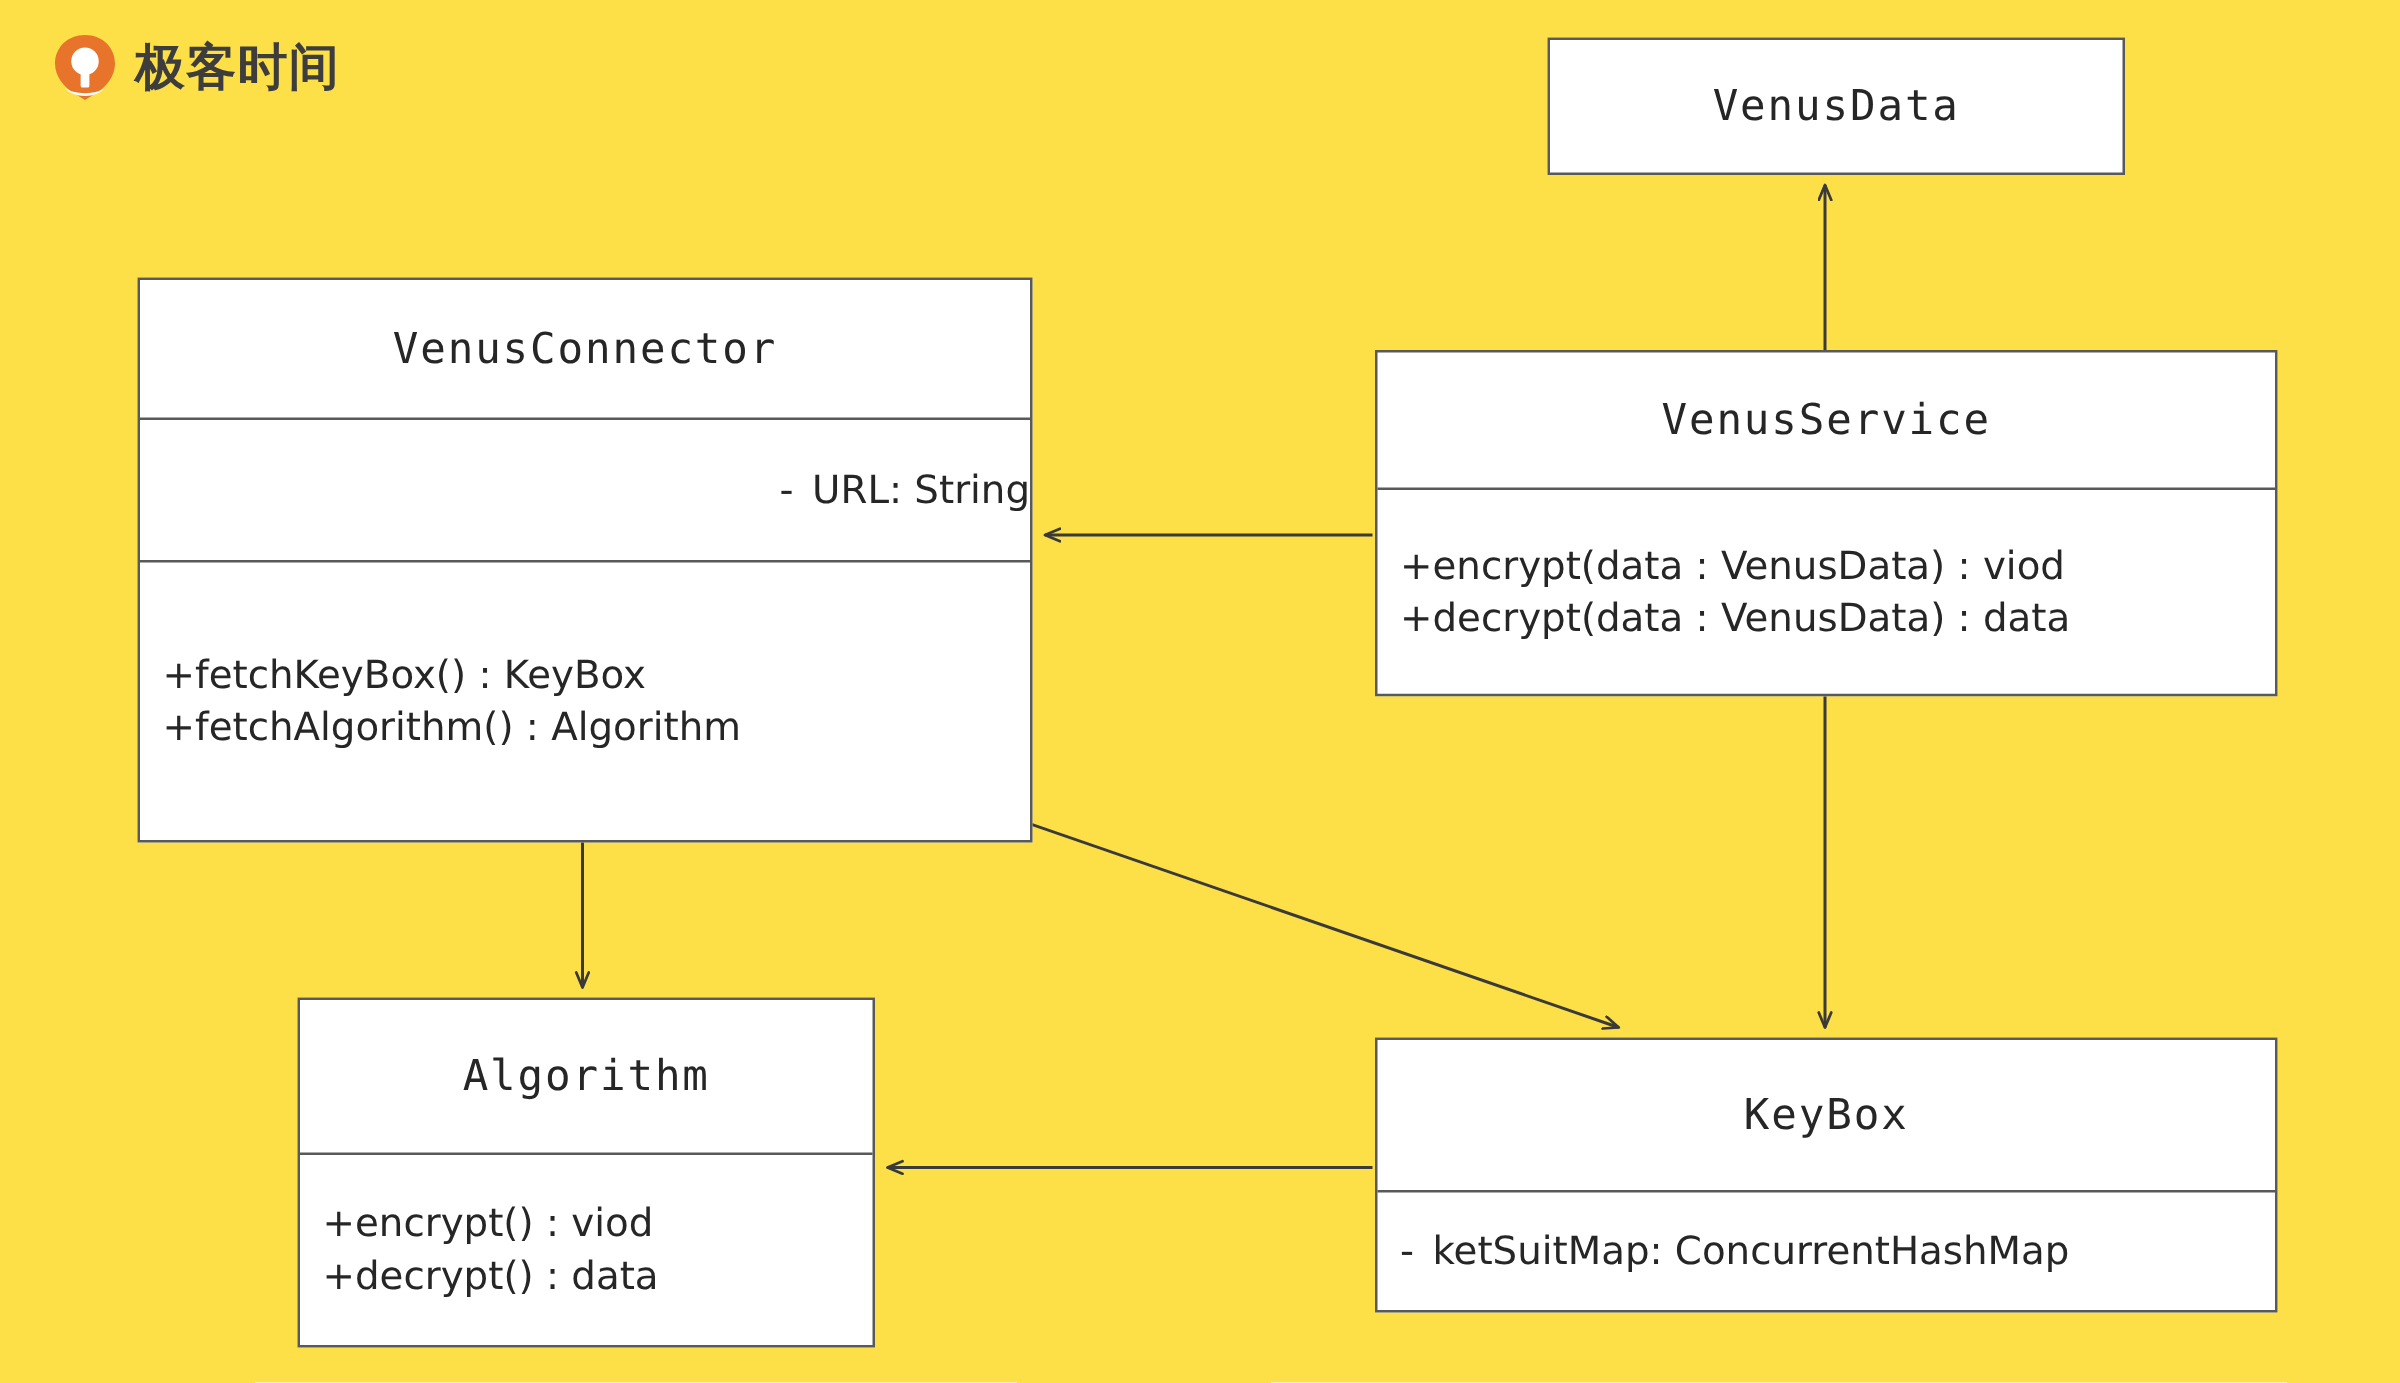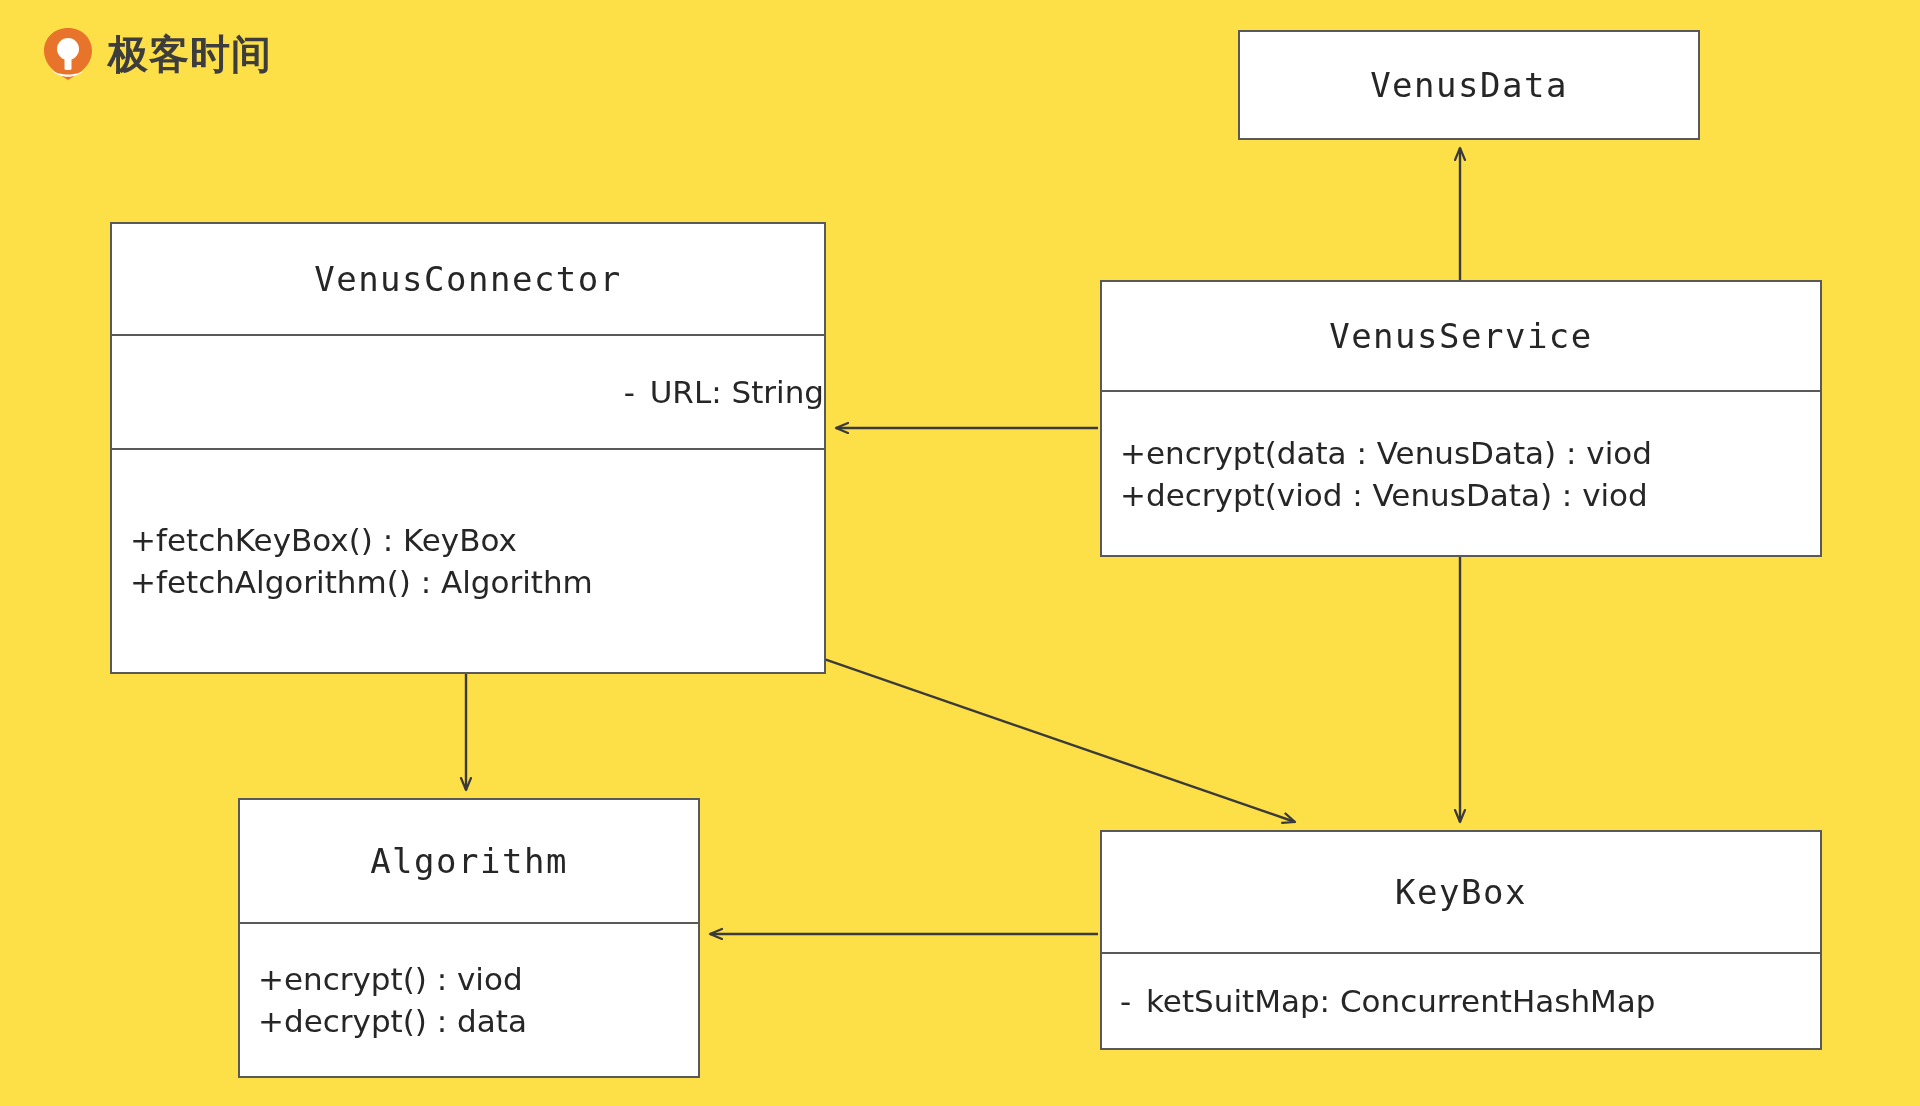--- a/index.html
+++ b/index.html
@@ -166,21 +166,21 @@
 
   <div class="uml-class" style="left:1100px; top:280px; width:722px; height:277px;">
     <div class="uml-compartment" style="height:108px;">
       <div class="uml-title">VenusService</div>
     </div>
     <div class="uml-compartment" style="flex:1 1 auto;">
       <div class="uml-member">
         <span class="vis">+</span><span>encrypt(data : VenusData) : viod</span>
       </div>
       <div class="uml-member">
-        <span class="vis">+</span><span>decrypt(viod : VenusData) : viod</span>
+        <span class="vis">+</span><span>decrypt(data : VenusData) : data</span>
       </div>
     </div>
   </div>
 
   <div class="uml-class" style="left:238px; top:798px; width:462px; height:280px;">
     <div class="uml-compartment" style="height:122px;">
       <div class="uml-title">Algorithm</div>
     </div>
     <div class="uml-compartment" style="flex:1 1 auto;">
       <div class="uml-member">

